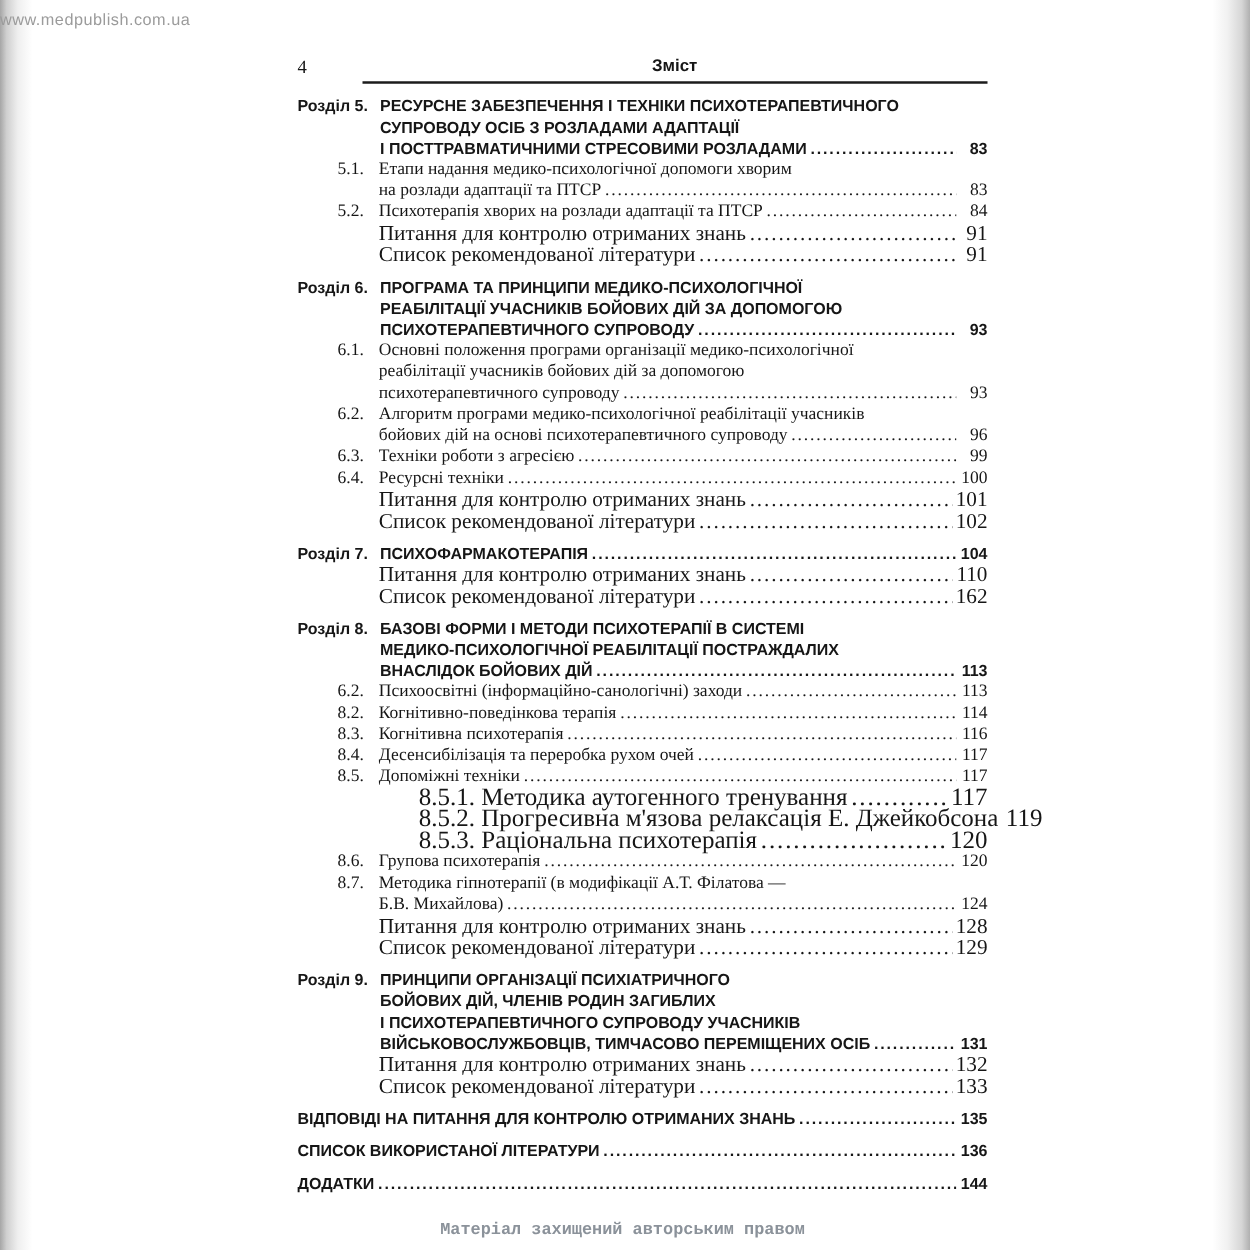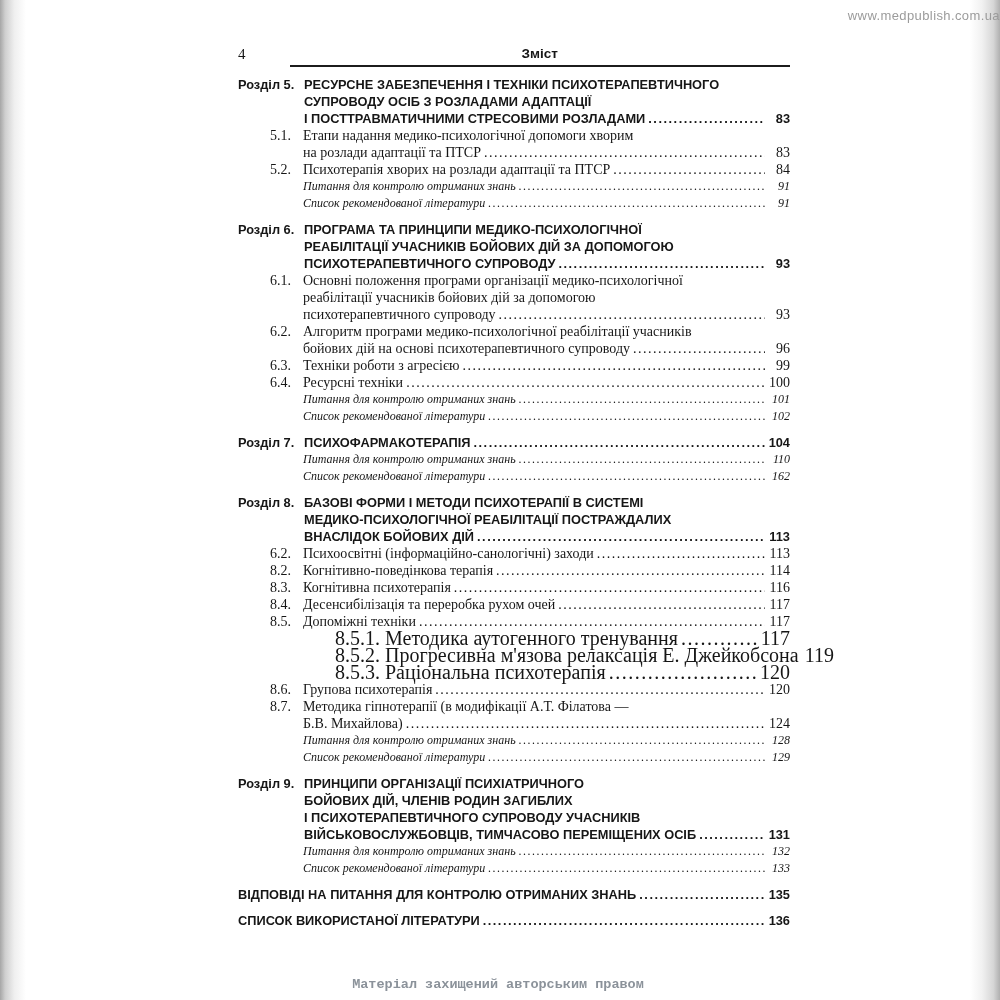--- a/index.html
+++ b/index.html
@@ -7,21 +7,21 @@
   #book-page {
     position:relative; width:1000px; height:1000px; overflow:hidden;
     background:#ffffff; color:#161616;
     font-family:"Liberation Serif", serif;
   }
   .edge { position:absolute; top:0; bottom:0; }
   .edge.left  { left:0;  width:26px; background:linear-gradient(to right,#a6a6a6 0%,#cfcfcf 20%,#efefef 55%,#ffffff 100%); }
   .edge.right { right:0; width:30px; background:linear-gradient(to left,#b0b0b0 0%,#d6d6d6 22%,#f1f1f1 60%,#ffffff 100%); }
 
   .watermark {
-    position:absolute; top:8px; left:0; right:0; text-align:right;
+    position:absolute; top:8px; left:0; right:0; text-align:left;
     font-family:"Liberation Sans", sans-serif; font-size:13px; color:#9b9b9b; letter-spacing:.4px;
   }
 
   .content { position:absolute; left:238px; width:552px; top:44px; }
 
   .head-row { display:flex; align-items:flex-end; }
   .pageno { font-size:15px; padding-bottom:4px; margin-right:44px; }
   .head-center { flex:1; text-align:center; border-bottom:2px solid #1c1c1c; padding-bottom:3px; }
   .head-title { font-family:"Liberation Sans", sans-serif; font-weight:bold; font-size:13.5px; }
 
@@ -42,21 +42,21 @@
   .chapter .lbl { width:66px; }
 
   .entry.section { font-size:14px; }
   .section .row { padding-left:32px; }
   .section .lbl { width:33px; }
 
   .entry.subsection { font-size:20px; }
   .subsection .row { padding-left:97px; }
   .subsection .lbl { width:50px; }
 
-  .entry.note { font-size:12px; font-style:italic; }
+  .entry.note { font-size:17px; }
   .note .row { padding-left:65px; }
 
   .footer {
     position:absolute; left:0; right:4px; bottom:8px; text-align:center;
     font-family:Liberation Mono, monospace; font-weight:bold; font-size:13.5px; color:#8b929a;
   }
 </style>
 </head>
 <body>
 
@@ -376,17 +376,24 @@
             <span class="page-num">135</span>
           </div>
         </div>
         <div class="entry top">
           <div class="row">
             <span class="txt">СПИСОК ВИКОРИСТАНОЇ ЛІТЕРАТУРИ</span>
             <span class="dots"></span>
             <span class="page-num">136</span>
           </div>
         </div>
+        <div class="entry top">
+          <div class="row">
+            <span class="txt">ДОДАТКИ</span>
+            <span class="dots"></span>
+            <span class="page-num">144</span>
+          </div>
+        </div>
       </div>
   </div>
 
   <div class="footer">Матеріал захищений авторським правом</div>
 </div>
 
 </body></html>

